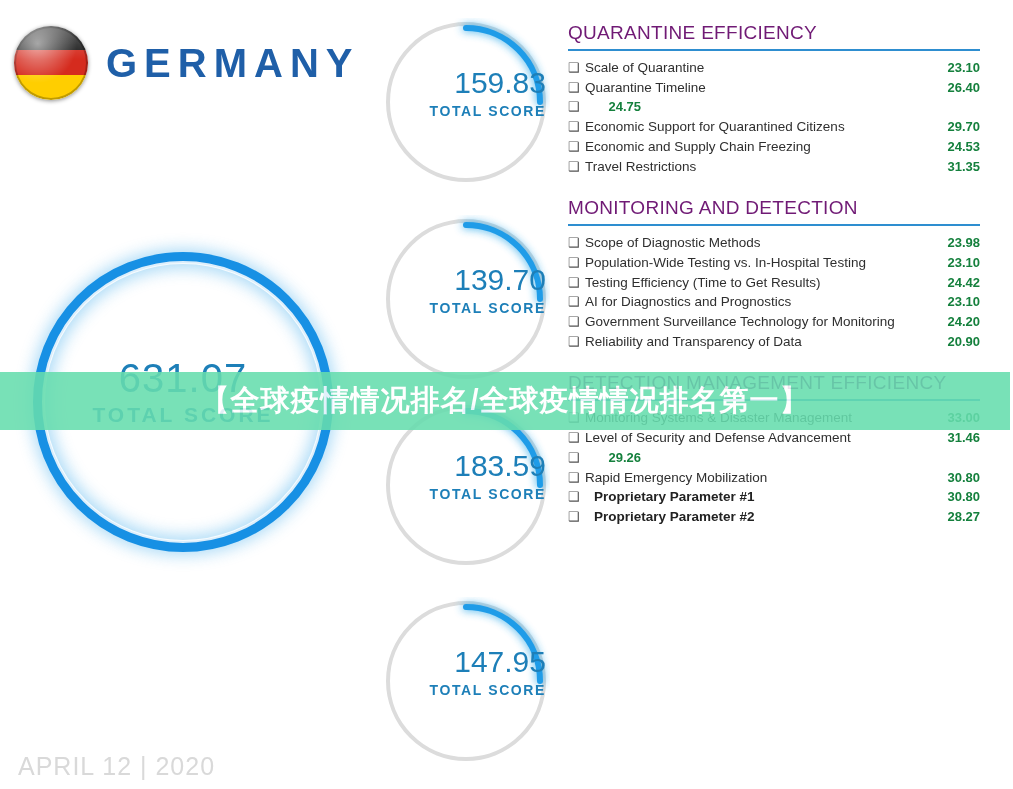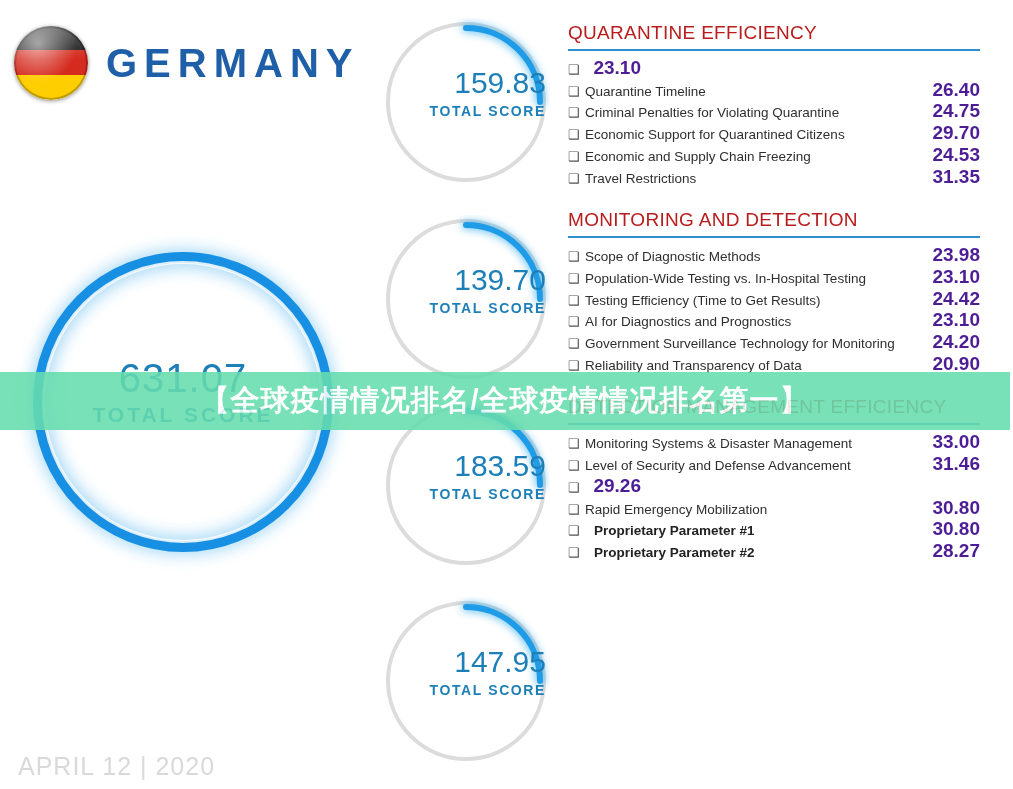--- a/index.html
+++ b/index.html
@@ -81,36 +81,36 @@
   .mini-value { font-size:30px; color:#1d7fb8; }
   .mini-label {
     font-size:14px; font-weight:bold; color:#1d7fb8;
     letter-spacing:1.6px; margin-top:3px;
   }
 
   
   #sections { position:absolute; left:568px; top:22px; width:412px; }
   .section { margin-bottom:21px; }
   .section-title {
-    color:#b91c1c; font-size:19px; letter-spacing:.3px; white-space:nowrap;
+    color:#701a75; font-size:19px; letter-spacing:.3px; white-space:nowrap;
   }
   .section-rule {
     height:2px; background:#2e8ed0; margin-top:5px; margin-bottom:7px;
   }
   .row {
     display:flex; align-items:baseline;
     font-size:13.5px; color:#2f2f2f; line-height:19.7px;
   }
   .row .bullet {
     width:17px; flex:none; color:#555; font-size:13px;
   }
   .row .label { flex:1 1 auto; white-space:nowrap; }
   .row .value {
     flex:none; width:56px; text-align:right;
-    font-weight:bold; color:#4c1d95; font-size:19px;
+    font-weight:bold; color:#15803d; font-size:13px;
   }
   .row.strong .label { font-weight:bold; color:#222;margin-left:9px; }
 
   
   #footer-date {
     position:absolute; left:18px; top:752px;
     font-size:25px; color:#d9d9d9; letter-spacing:1px;
   }
 
   
@@ -217,30 +217,30 @@
       </div>
     </div>
   </div>
 
 <div id="sections">
     <div class="section">
       <div class="section-title">QUARANTINE EFFICIENCY</div>
       <div class="section-rule"></div>
       <div class="row">
         <span class="bullet">❑</span>
+        <span class="label">Scale of Quarantine</span>
         <span class="value">23.10</span>
       </div>
       <div class="row">
         <span class="bullet">❑</span>
         <span class="label">Quarantine Timeline</span>
         <span class="value">26.40</span>
       </div>
       <div class="row">
         <span class="bullet">❑</span>
-        <span class="label">Criminal Penalties for Violating Quarantine</span>
         <span class="value">24.75</span>
       </div>
       <div class="row">
         <span class="bullet">❑</span>
         <span class="label">Economic Support for Quarantined Citizens</span>
         <span class="value">29.70</span>
       </div>
       <div class="row">
         <span class="bullet">❑</span>
         <span class="label">Economic and Supply Chain Freezing</span>

